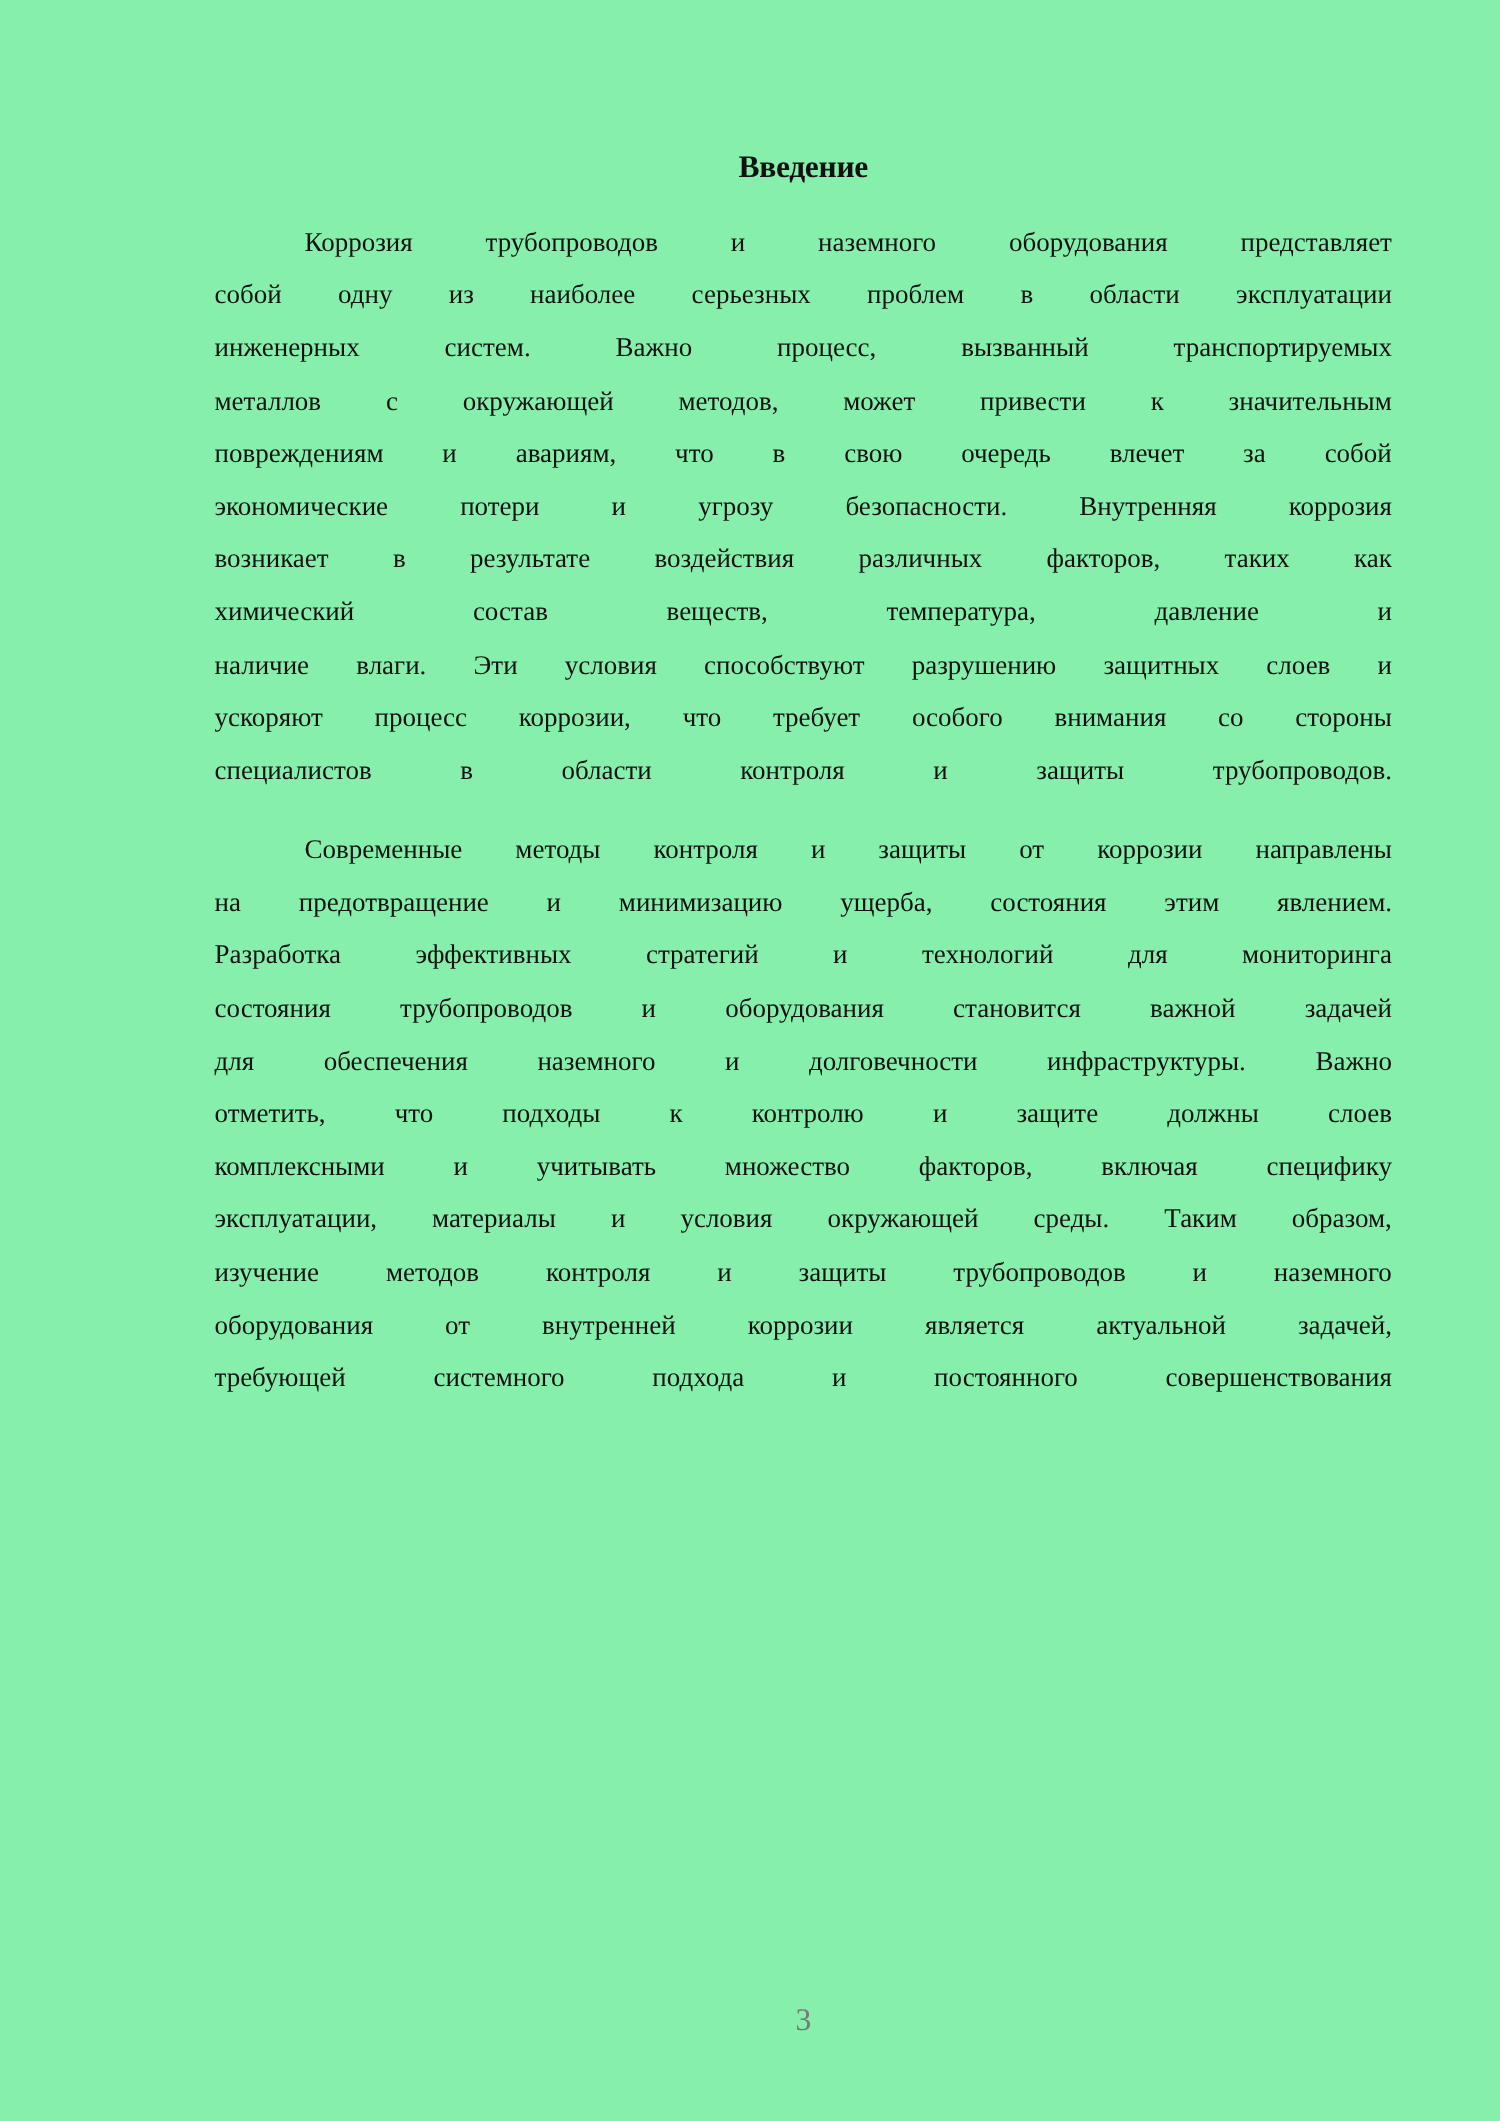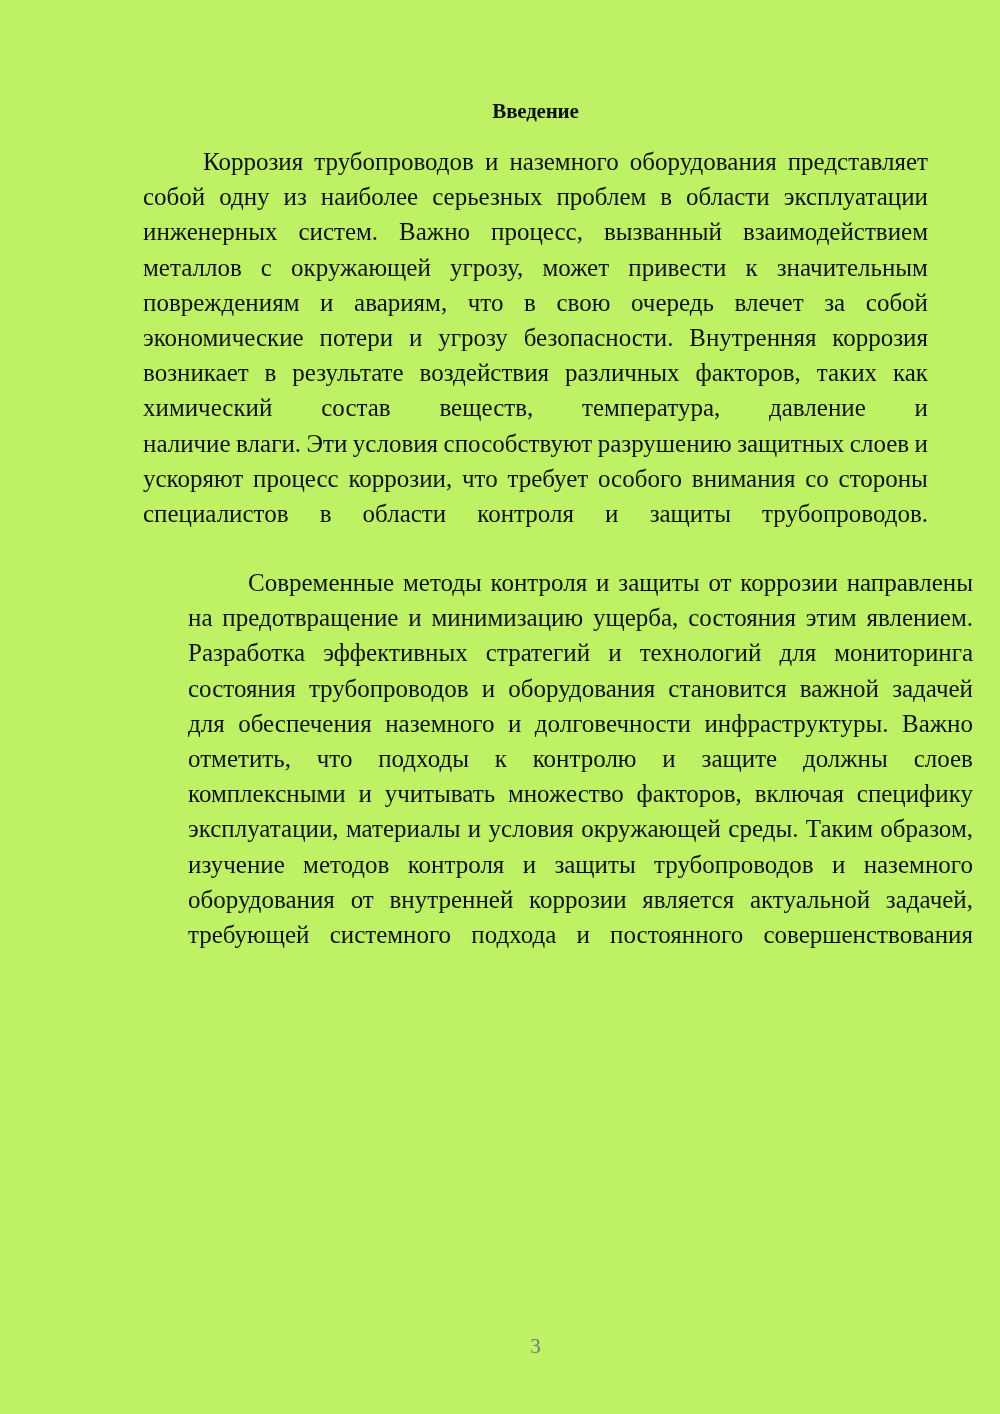--- a/index.html
+++ b/index.html
@@ -13,38 +13,38 @@
       position: relative;
       overflow: hidden;
       font-family: "Liberation Serif", "DejaVu Serif", serif;
       color: #111111;
     }
     .page {
       position: absolute;
       left: 0; top: 0;
       width: 1000px;
       height: 1414px;
-      background: #bef264;
+      background: #86efac;
     }
     .title {
       position: absolute;
       left: 0;
       width: 1071px;
       top: 98px;
       text-align: center;
       font-weight: bold;
       font-size: 21px;
       line-height: 26px;
       letter-spacing: -0.2px;
     }
     .para {
       position: absolute;
       left: 143px;
       width: 785px;
-      font-size: 25px;
+      font-size: 18px;
     }
     .line {
       display: block;
       height: 35.2px;
       line-height: 35.2px;
       text-align: justify;
       text-align-last: justify;
       white-space: nowrap;
       overflow: visible;
     }
@@ -53,21 +53,21 @@
       justify-content: space-between;
     }
     .line.first {
       padding-left: 60px;
     }
     .line.last .j {
       justify-content: space-between;
       gap: 0.28em;
     }
     .p1 { top: 144px; }
-    .p2 { top: 565px; margin-left: 45px; }
+    .p2 { top: 549px; }
     .page-number {
       position: absolute;
       left: 0;
       width: 1071px;
       top: 1334px;
       text-align: center;
       font-size: 21px;
       color: #777777;
       font-family: "Liberation Serif", "DejaVu Serif", serif;
     }
@@ -102,29 +102,29 @@
           <span>эксплуатации</span>
         </span>
       </span>
       <span class="line">
         <span class="j">
           <span>инженерных</span>
           <span>систем.</span>
           <span>Важно</span>
           <span>процесс,</span>
           <span>вызванный</span>
-          <span>взаимодействием</span>
+          <span>транспортируемых</span>
         </span>
       </span>
       <span class="line">
         <span class="j">
           <span>металлов</span>
           <span>с</span>
           <span>окружающей</span>
-          <span>угрозу,</span>
+          <span>методов,</span>
           <span>может</span>
           <span>привести</span>
           <span>к</span>
           <span>значительным</span>
         </span>
       </span>
       <span class="line">
         <span class="j">
           <span>повреждениям</span>
           <span>и</span>

